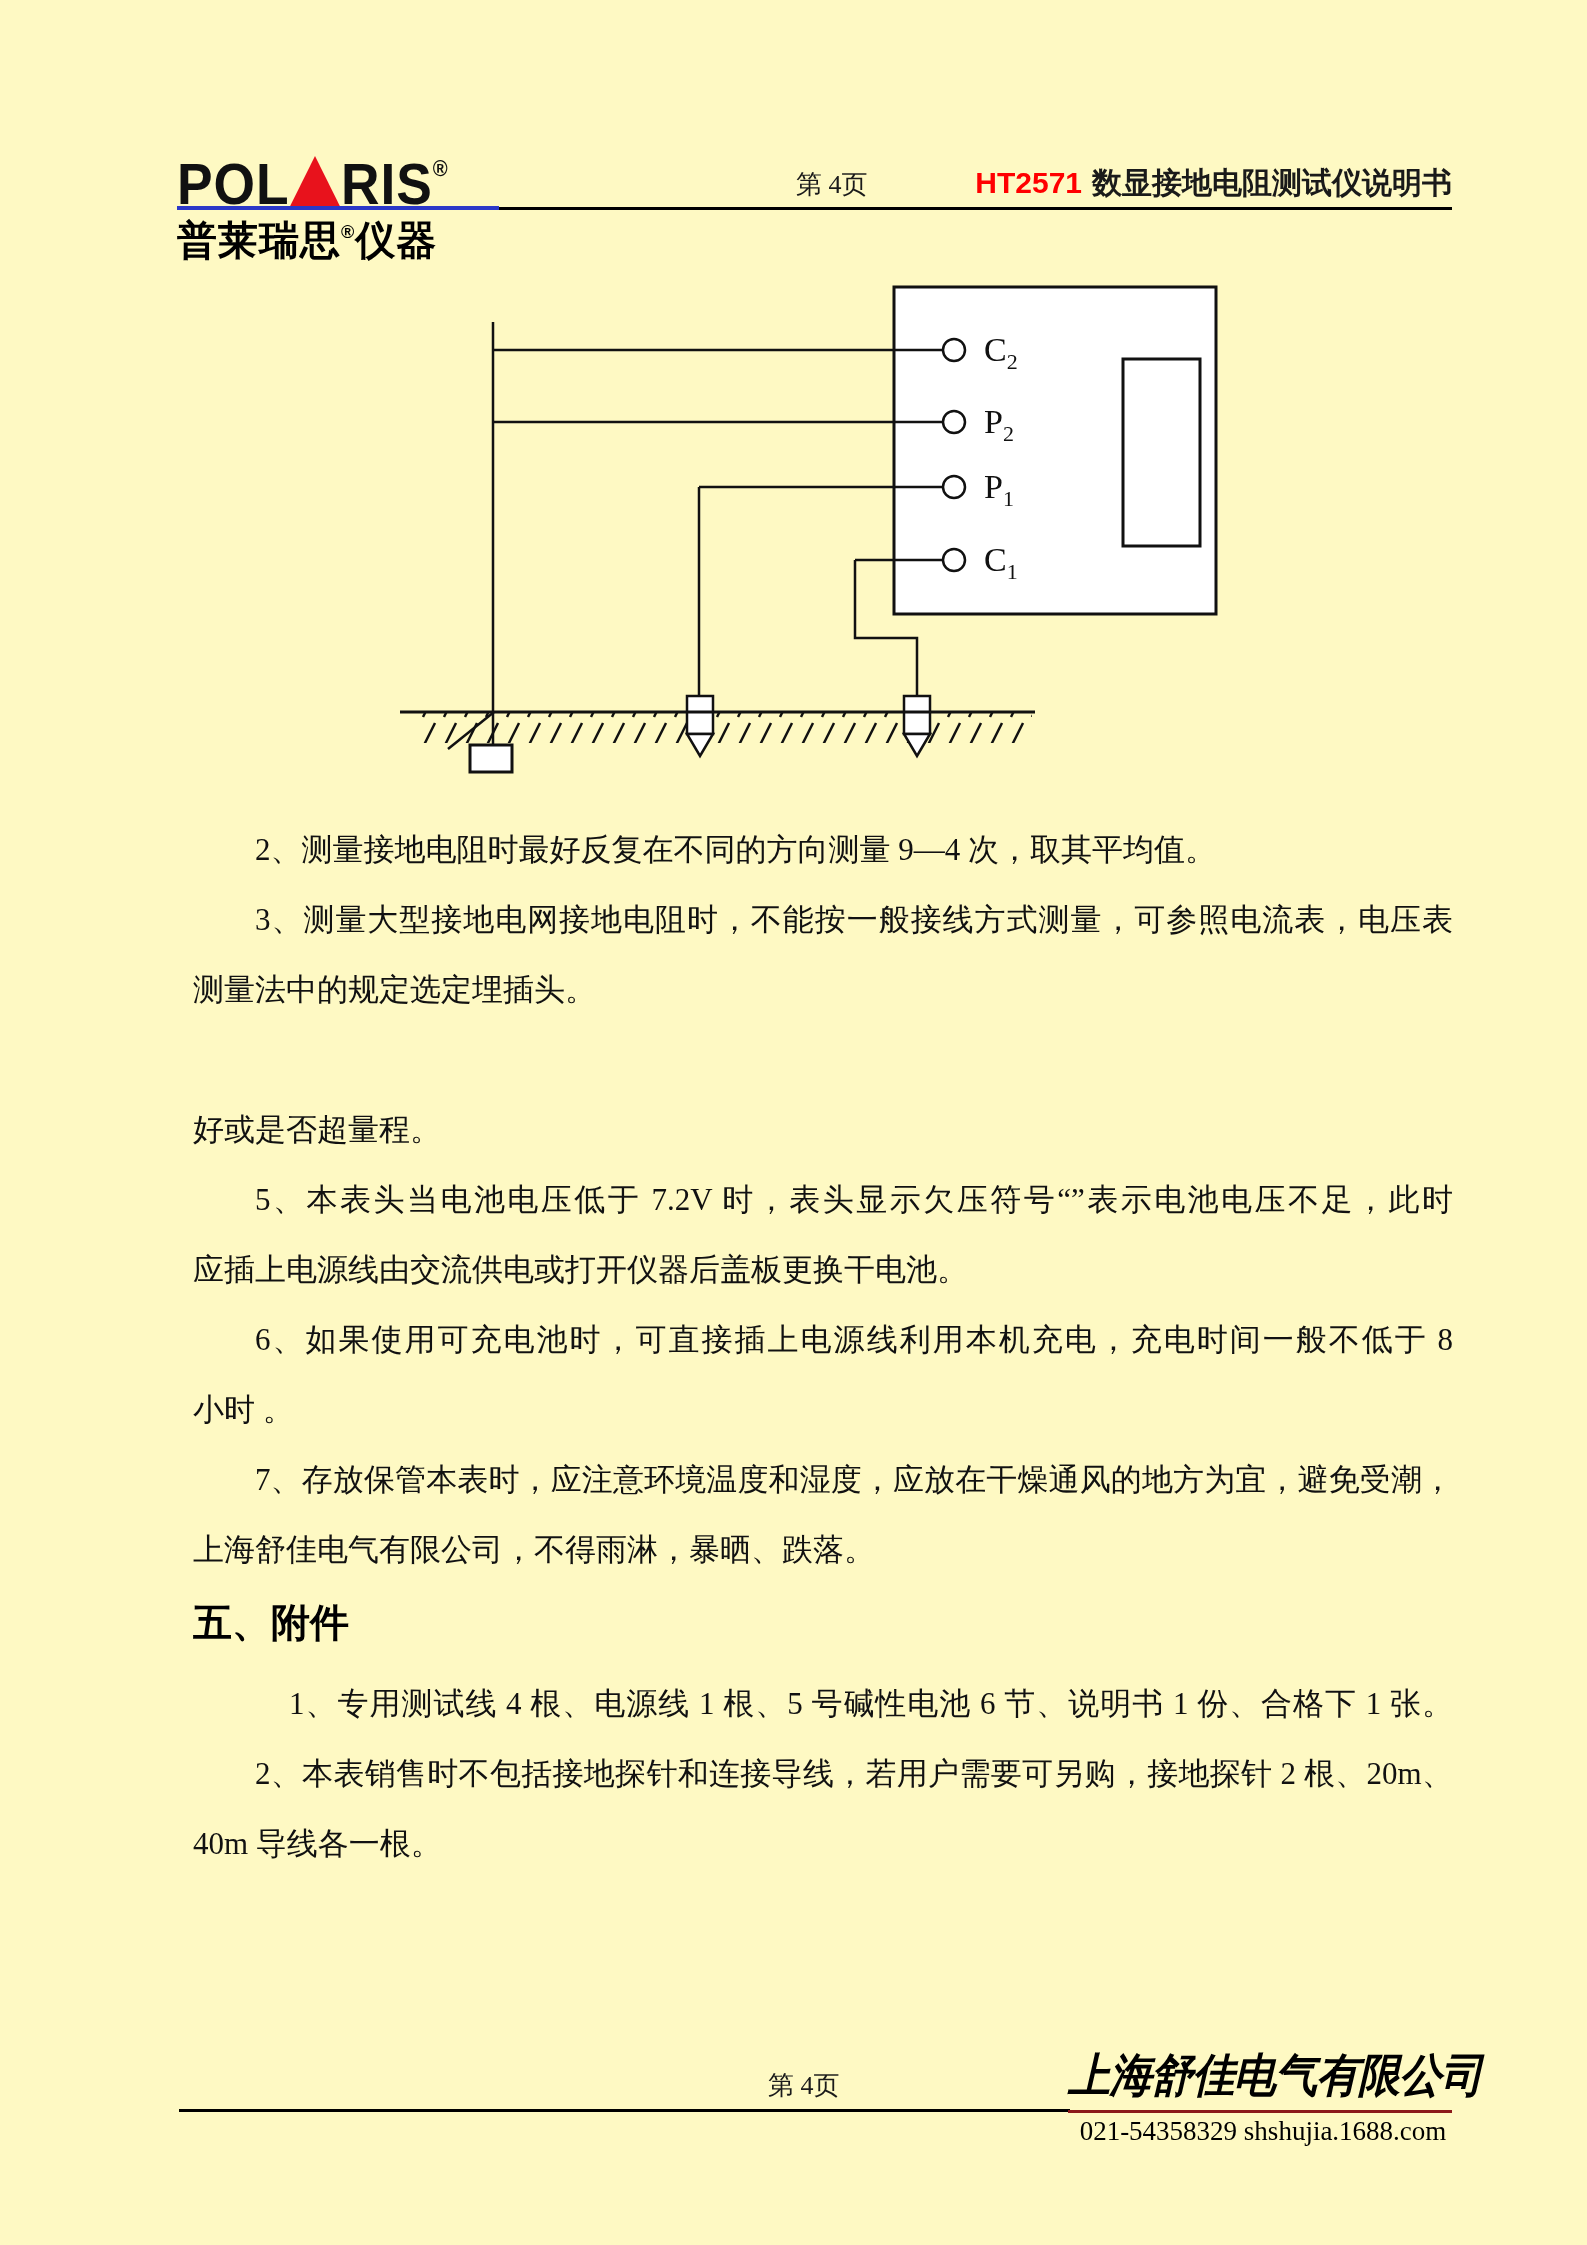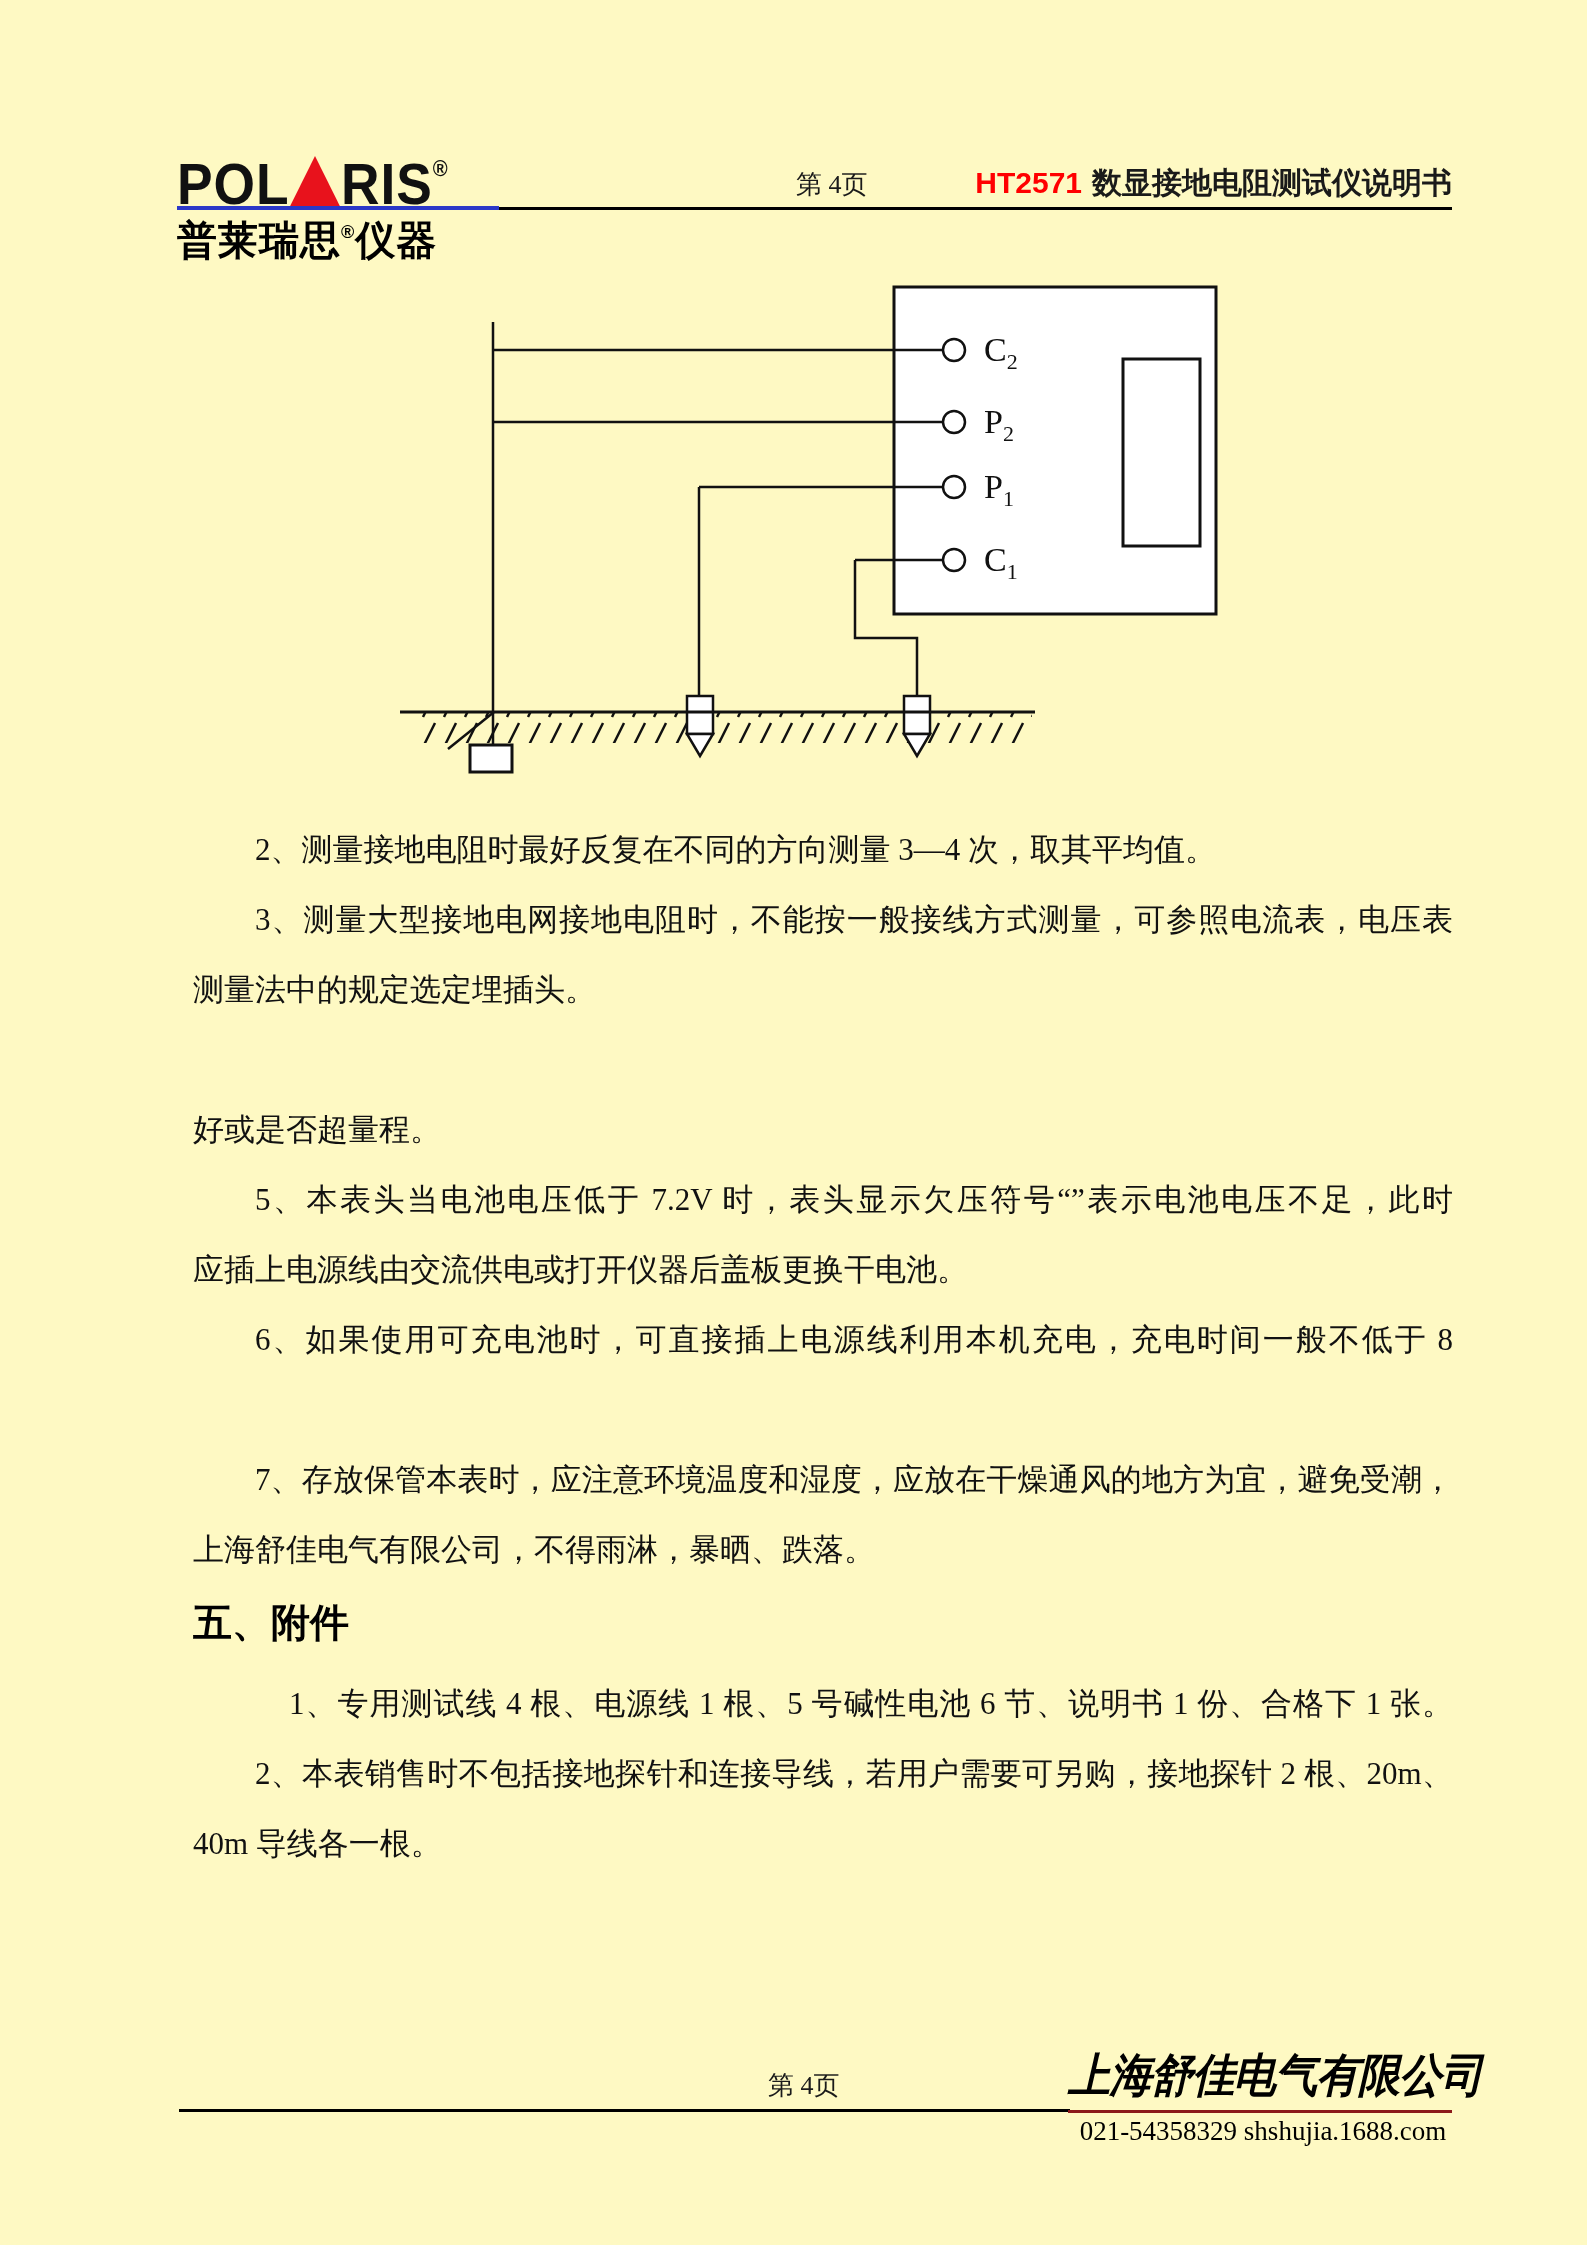--- a/index.html
+++ b/index.html
@@ -141,27 +141,28 @@
     <rect x="904" y="696" width="26" height="38" fill="#fff" stroke="#111" stroke-width="2.5"></rect>
     <path d="M904,734 L930,734 L917,756 Z" fill="#fff" stroke="#111" stroke-width="2.5"></path>
     <line x1="400" y1="712" x2="1035" y2="712" stroke="#111" stroke-width="3"></line>
   </svg>
 
   <div class="tlabel" style="left:984px;top:333px;"><span>C</span><sub>2</sub></div>
   <div class="tlabel" style="left:984px;top:405px;"><span>P</span><sub>2</sub></div>
   <div class="tlabel" style="left:984px;top:470px;"><span>P</span><sub>1</sub></div>
   <div class="tlabel" style="left:984px;top:543px;"><span>C</span><sub>1</sub></div>
 
-  <div class="line ind2" style="top:828px;">2、测量接地电阻时最好反复在不同的方向测量 3—4 次，取其平均值。</div>
+  <div class="line ind2" style="top:828px;">2、测量接地电阻时最好反复在不同的方向测量 9—4 次，取其平均值。</div>
   <div class="line ind2 fill" style="top:898px;">3、测量大型接地电网接地电阻时，不能按一般接线方式测量，可参照电流表，电压表</div>
   <div class="line" style="top:968px;">测量法中的规定选定埋插头。</div>
   <div class="line" style="top:1108px;">好或是否超量程。</div>
   <div class="line ind2 fill" style="top:1178px;">5、本表头当电池电压低于 7.2V 时，表头显示欠压符号“”表示电池电压不足，此时</div>
   <div class="line" style="top:1248px;">应插上电源线由交流供电或打开仪器后盖板更换干电池。</div>
   <div class="line ind2 fill" style="top:1318px;">6、如果使用可充电池时，可直接插上电源线利用本机充电，充电时间一般不低于 8</div>
+  <div class="line" style="top:1388px;">小时 。</div>
   <div class="line ind2 fill" style="top:1458px;">7、存放保管本表时，应注意环境温度和湿度，应放在干燥通风的地方为宜，避免受潮，</div>
   <div class="line" style="top:1528px;">上海舒佳电气有限公司，不得雨淋，暴晒、跌落。</div>
 
   <div class="sec-heading">五、附件</div>
   <div class="line ind3 fill" style="top:1682px;">1、专用测试线 4 根、电源线 1 根、5 号碱性电池 6 节、说明书 1 份、合格下 1 张。</div>
   <div class="line ind2 fill" style="top:1752px;">2、本表销售时不包括接地探针和连接导线，若用户需要可另购，接地探针 2 根、20m、</div>
   <div class="line" style="top:1822px;">40m 导线各一根。</div>
 
   <div class="ftr-pageno">第 4页</div>
   <div class="ftr-rule"></div>

